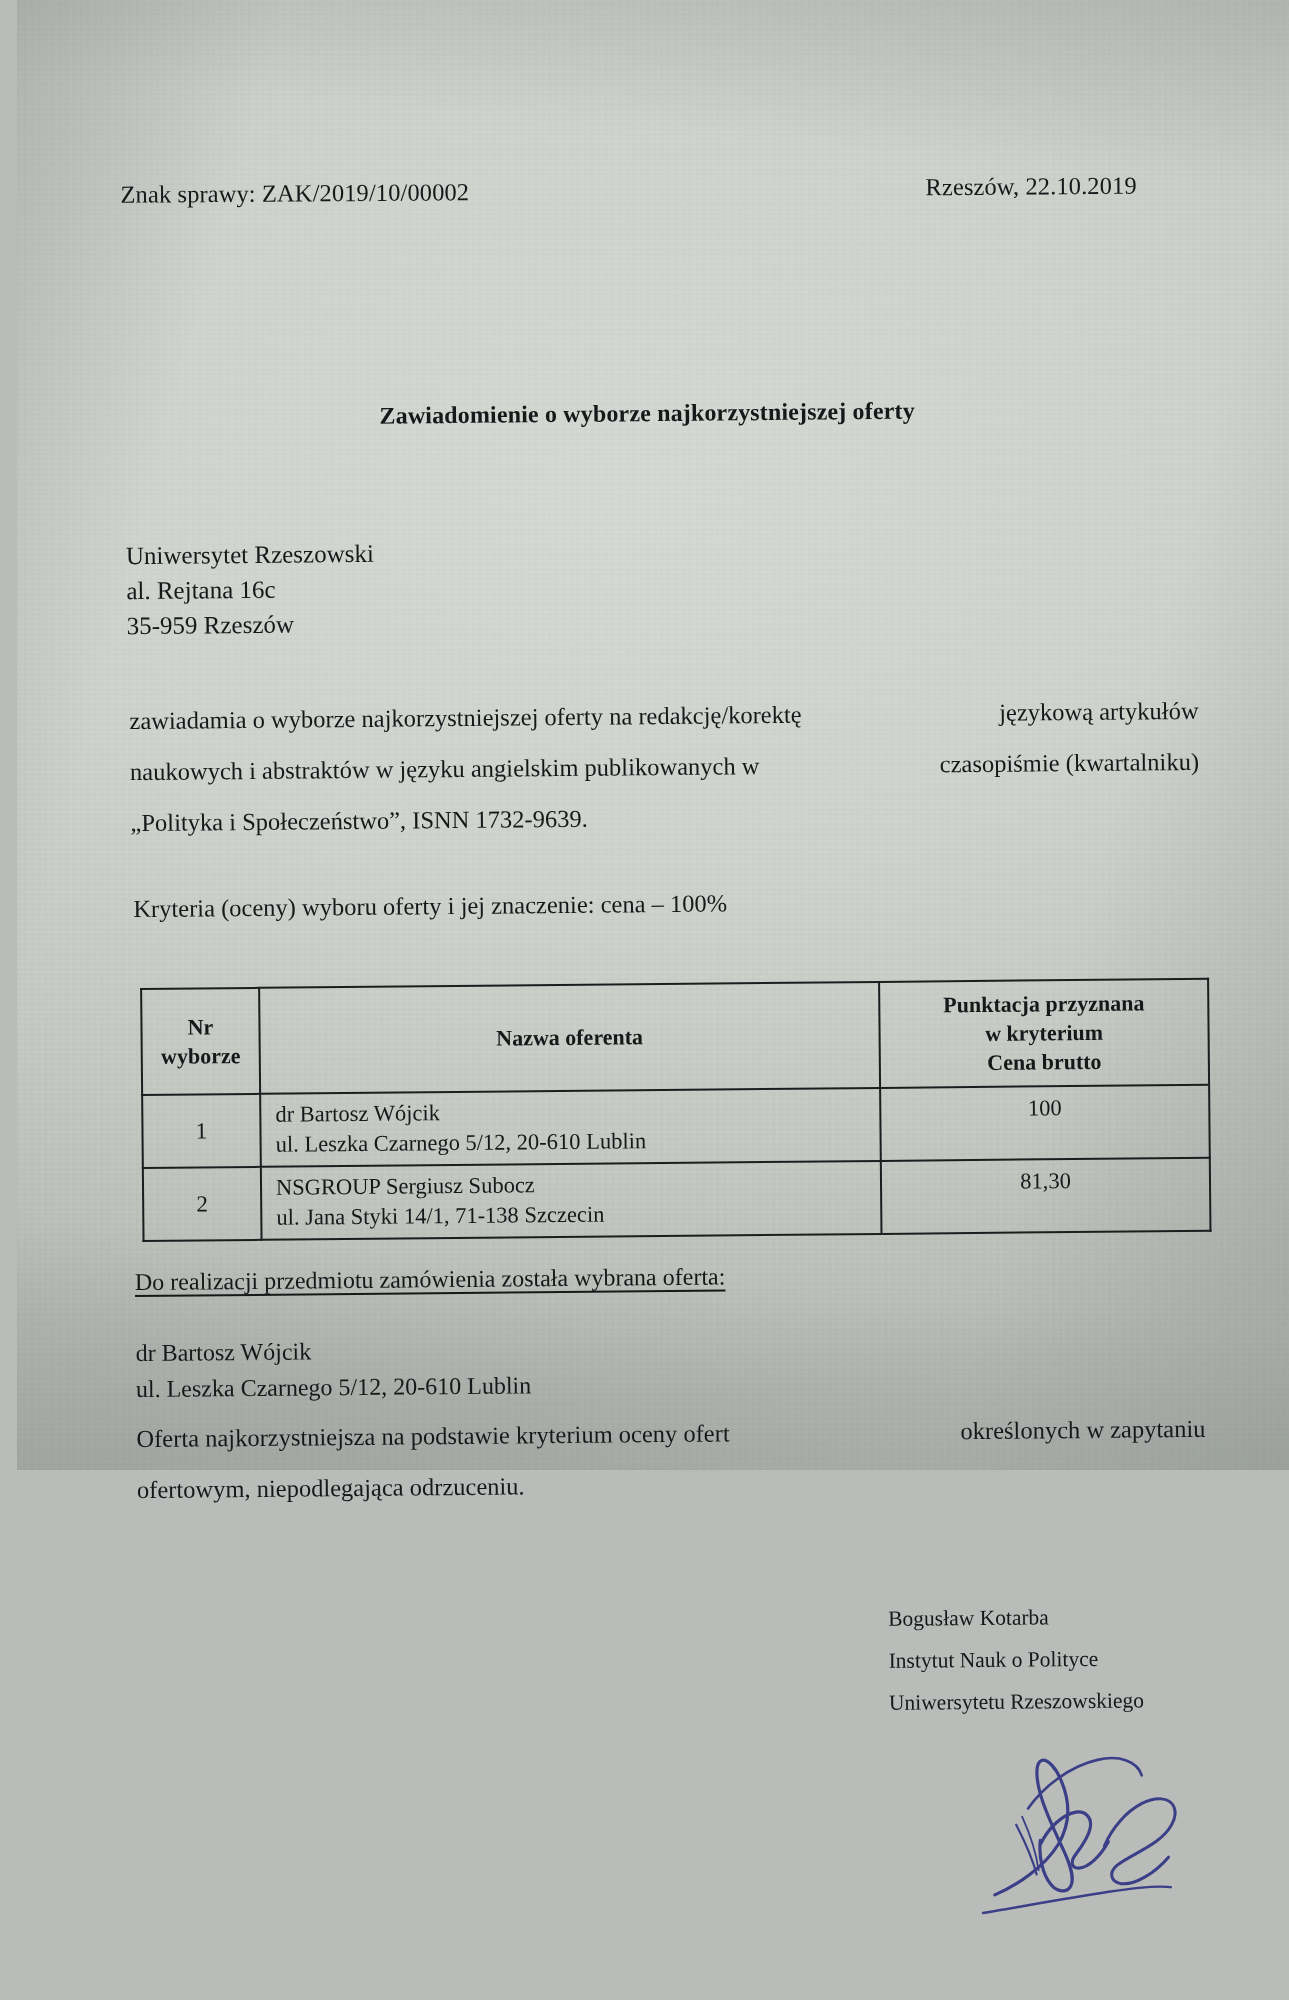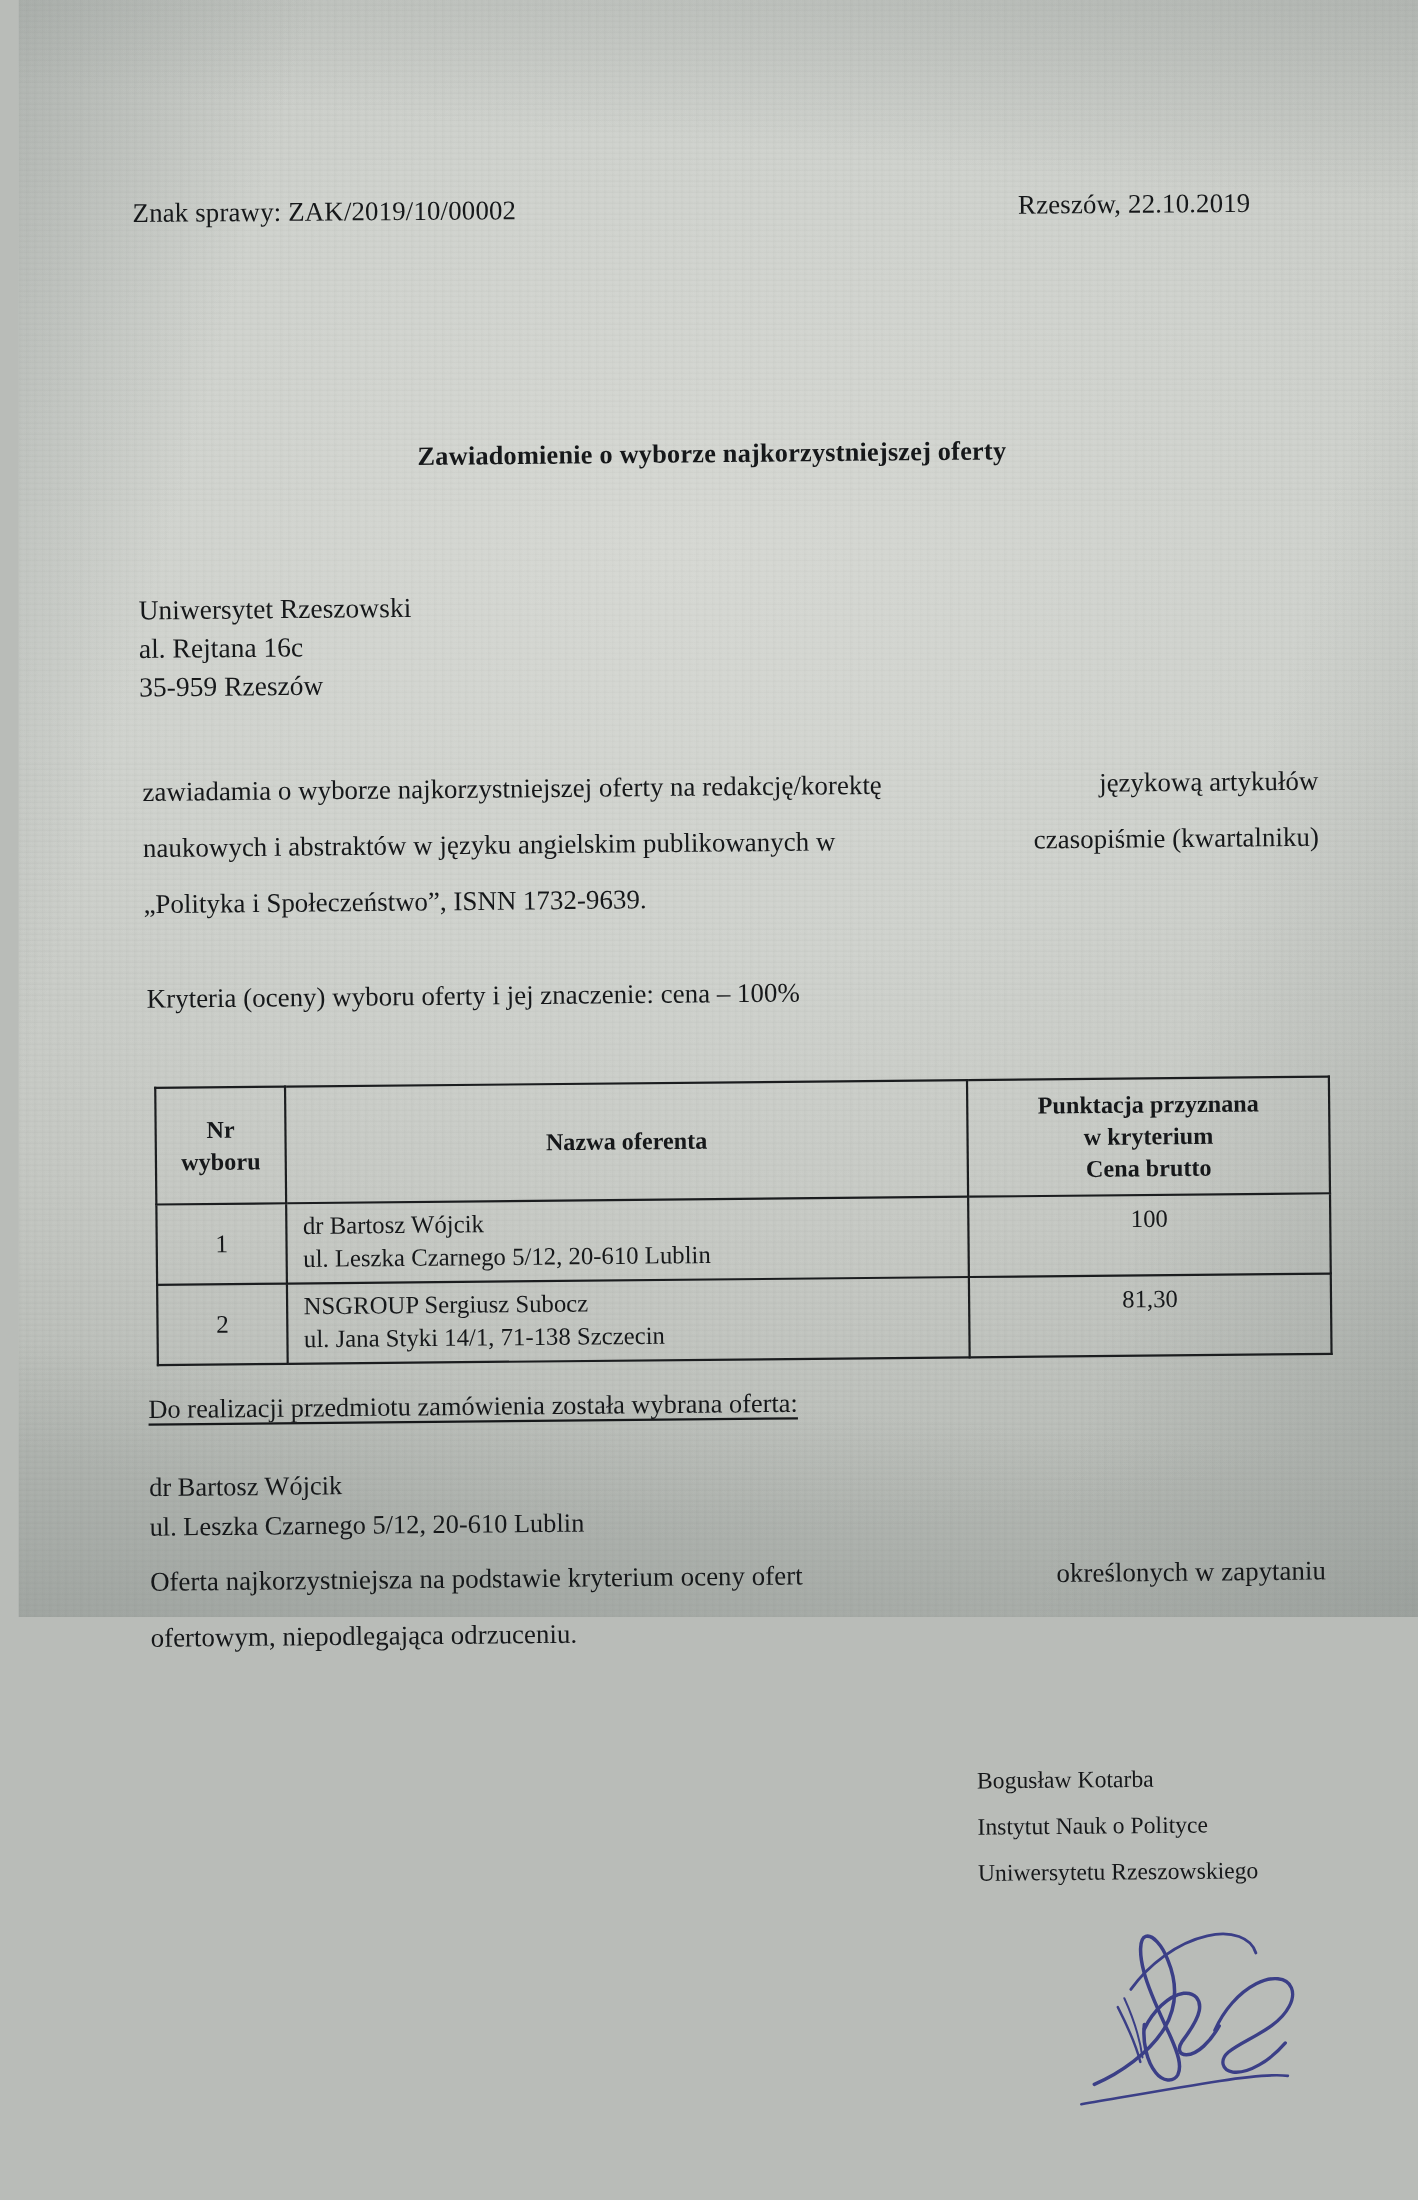--- a/index.html
+++ b/index.html
@@ -228,21 +228,21 @@
       <span class="ln">„Polityka i Społeczeństwo”, ISNN 1732-9639.</span>
     </div>
 
     <div class="abs" id="criteria-line">Kryteria (oceny) wyboru oferty i jej znaczenie: cena  – 100%</div>
 
     <table class="abs" id="offers-table">
       <thead>
         <tr>
           <th class="col-nr">
             <span>Nr</span><br>
-            <span>wyboru</span>
+            <span>wyborze</span>
           </th>
           <th class="col-name">Nazwa oferenta</th>
           <th class="col-score">
             <span>Punktacja przyznana</span><br>
             <span>w kryterium</span><br>
             <span>Cena brutto</span>
           </th>
         </tr>
       </thead>
       <tbody>

